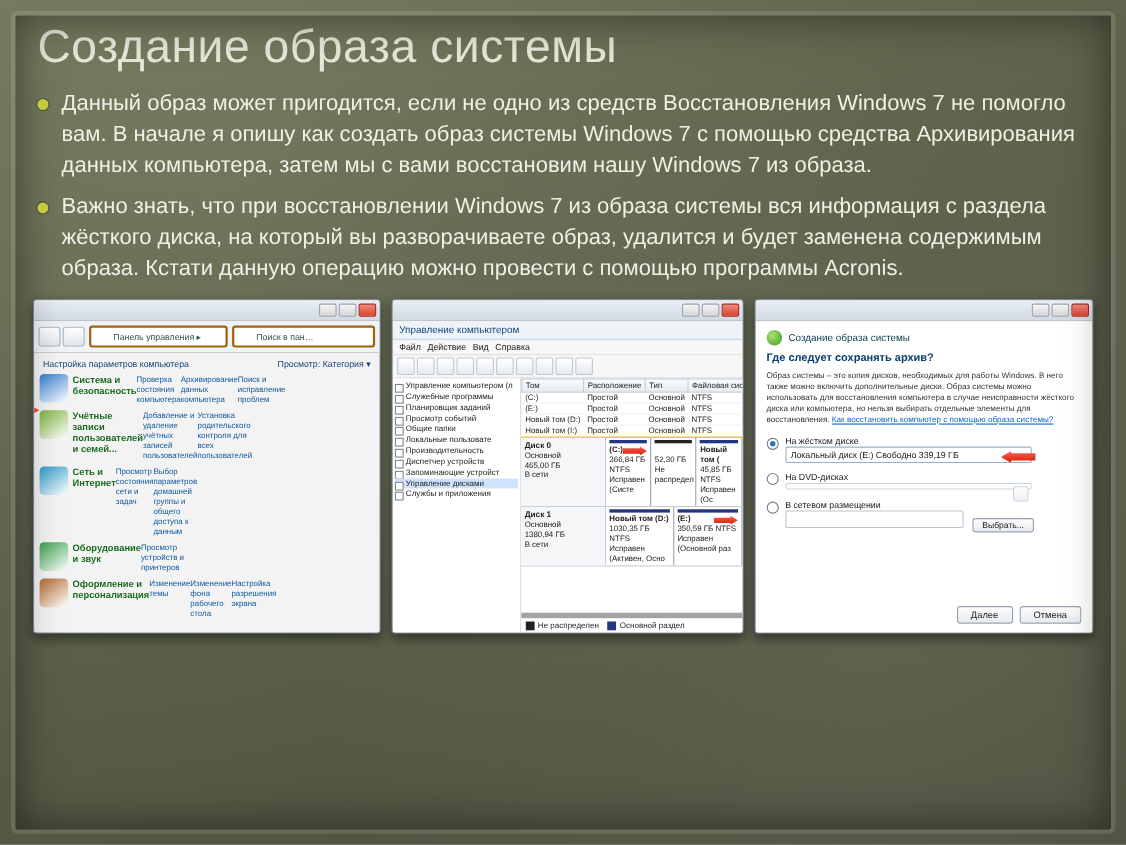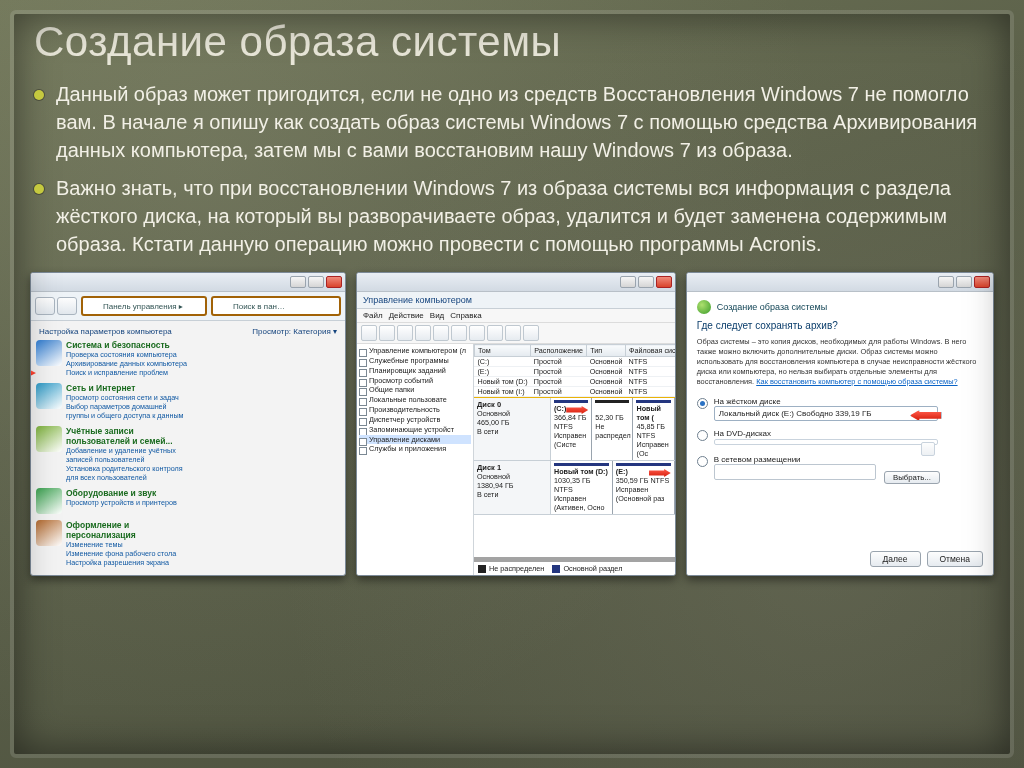--- a/index.html
+++ b/index.html
@@ -45,21 +45,21 @@
   #w1{width:326px;height:302px}
   #w1 .top{padding:4px;display:flex;gap:4px;align-items:center;background:#eef3f7;border-bottom:1px solid #c7cfd6}
   #w1 .nav{display:flex;gap:2px}
   #w1 .nav span{width:18px;height:16px;border:1px solid #a9b4bf;border-radius:3px;background:linear-gradient(#fdfdfd,#e1e7ed);display:inline-block}
   #w1 .addr{flex:1}
   #w1 .sb{width:86px}
   #w1 .hdr{padding:6px 8px 2px 8px;color:#15447e;font-size:8px;display:flex;justify-content:space-between}
   #w1 .cat{display:flex;flex-wrap:wrap;gap:2px 6px;padding:0 3px}
   #w1 .catitem{width:152px;display:flex;gap:4px;padding:2px 2px}
   #w1 .ci-icon{width:26px;height:26px;border-radius:4px;flex-shrink:0}
-  #w1 .ci-text{display:flex;flex-direction:column;gap:0}
+  #w1 .ci-text{display:flex;gap:0}
   #w1 .ci-title{color:#1a6b1f;font-size:8.5px;font-weight:600}
   #w1 .ci-sub{color:#1159a3;font-size:7.2px;line-height:1.25}
   .arrow-red{position:relative}
   .arrow-red:before{
     content:"";position:absolute;left:-32px;top:30px;width:34px;height:10px;
     background:linear-gradient(#ff5a4a,#d61f0d);clip-path:polygon(0 20%,70% 20%,70% 0,100% 50%,70% 100%,70% 80%,0 80%);
   }
 
   
   #w2{width:330px;height:302px}
@@ -87,21 +87,21 @@
   #w2 .arrow-r{position:absolute;right:3px;top:8px;width:22px;height:8px;background:linear-gradient(#ff5a4a,#d61f0d);clip-path:polygon(0 20%,70% 20%,70% 0,100% 50%,70% 100%,70% 80%,0 80%)}
   #w2 .legend{display:flex;gap:8px;padding:2px 4px;font-size:7.3px;border-top:5px solid #a3a3a3}
   #w2 .lg{display:flex;gap:3px;align-items:center}
   #w2 .lg i{width:8px;height:8px;display:inline-block}
 
   
   #w3{width:318px;height:302px}
   #w3 .inner{flex:1;background:#fff;padding:8px 10px;font-size:8px;color:#222;display:flex;flex-direction:column}
   #w3 .wiztitle{display:flex;gap:6px;align-items:center;color:#145;font-size:9px;margin-bottom:6px}
   #w3 .wiztitle i{width:14px;height:14px;border-radius:50%;background:radial-gradient(circle at 35% 35%,#aee06e,#3a9b2a)}
-  #w3 .q{color:#0a3d6b;font-size:10px;font-weight:400;margin-bottom:6px}
+  #w3 .q{color:#0a3d6b;font-size:10px;font-weight:700;margin-bottom:6px}
   #w3 .desc{font-size:7.4px;color:#333;line-height:1.35;margin-bottom:10px}
   #w3 .desc a{color:#0a63c6}
   #w3 .opt{display:flex;gap:6px;align-items:flex-start;margin-bottom:8px}
   #w3 .radio{width:9px;height:9px;border:1px solid #6f808f;border-radius:50%;flex-shrink:0;margin-top:1px}
   #w3 .radio.on:after{content:"";display:block;width:5px;height:5px;background:#2b72c4;border-radius:50%;margin:2px}
   #w3 .sel{border:1px solid #9db0c3;background:#fff;border-radius:2px;padding:2px 18px 2px 4px;position:relative;display:inline-block;min-width:200px}
   #w3 .sel:after{content:"";position:absolute;right:2px;top:2px;width:12px;height:12px;background:linear-gradient(#fdfdfd,#dfe5eb);border:1px solid #9db0c3;border-radius:2px}
   #w3 .btnrow{margin-top:auto;display:flex;justify-content:flex-end;gap:6px}
   #w3 .btn{border:1px solid #9aa4ae;background:linear-gradient(#fdfdfd,#e6ebf0);border-radius:3px;padding:2px 12px;font-size:8.5px}
   #w3 .input{border:1px solid #bcc6d0;background:#fff;border-radius:2px;height:14px;width:160px;display:inline-block}
@@ -143,33 +143,33 @@
         <div class="catitem arrow-red">
           <div class="ci-icon" style="background:linear-gradient(145deg,#2d76c7,#fff)"></div>
           <div class="ci-text">
             <span class="ci-title">Система и безопасность</span>
             <span class="ci-sub">Проверка состояния компьютера</span>
             <span class="ci-sub">Архивирование данных компьютера</span>
             <span class="ci-sub">Поиск и исправление проблем</span>
           </div>
         </div>
         <div class="catitem">
+          <div class="ci-icon" style="background:linear-gradient(145deg,#7eb23d,#fff)"></div>
+          <div class="ci-text">
+            <span class="ci-title">Учётные записи пользователей и семей...</span>
+            <span class="ci-sub">Добавление и удаление учётных записей пользователей</span>
+            <span class="ci-sub">Установка родительского контроля для всех пользователей</span>
+          </div>
+        </div>
+        <div class="catitem">
           <div class="ci-icon" style="background:linear-gradient(145deg,#2d9ac7,#fff)"></div>
           <div class="ci-text">
             <span class="ci-title">Сеть и Интернет</span>
             <span class="ci-sub">Просмотр состояния сети и задач</span>
             <span class="ci-sub">Выбор параметров домашней группы и общего доступа к данным</span>
-          </div>
-        </div>
-        <div class="catitem">
-          <div class="ci-icon" style="background:linear-gradient(145deg,#7eb23d,#fff)"></div>
-          <div class="ci-text">
-            <span class="ci-title">Учётные записи пользователей и семей...</span>
-            <span class="ci-sub">Добавление и удаление учётных записей пользователей</span>
-            <span class="ci-sub">Установка родительского контроля для всех пользователей</span>
           </div>
         </div>
         <div class="catitem">
           <div class="ci-icon" style="background:linear-gradient(145deg,#3aa14f,#fff)"></div>
           <div class="ci-text">
             <span class="ci-title">Оборудование и звук</span>
             <span class="ci-sub">Просмотр устройств и принтеров</span>
           </div>
         </div>
         <div class="catitem">

